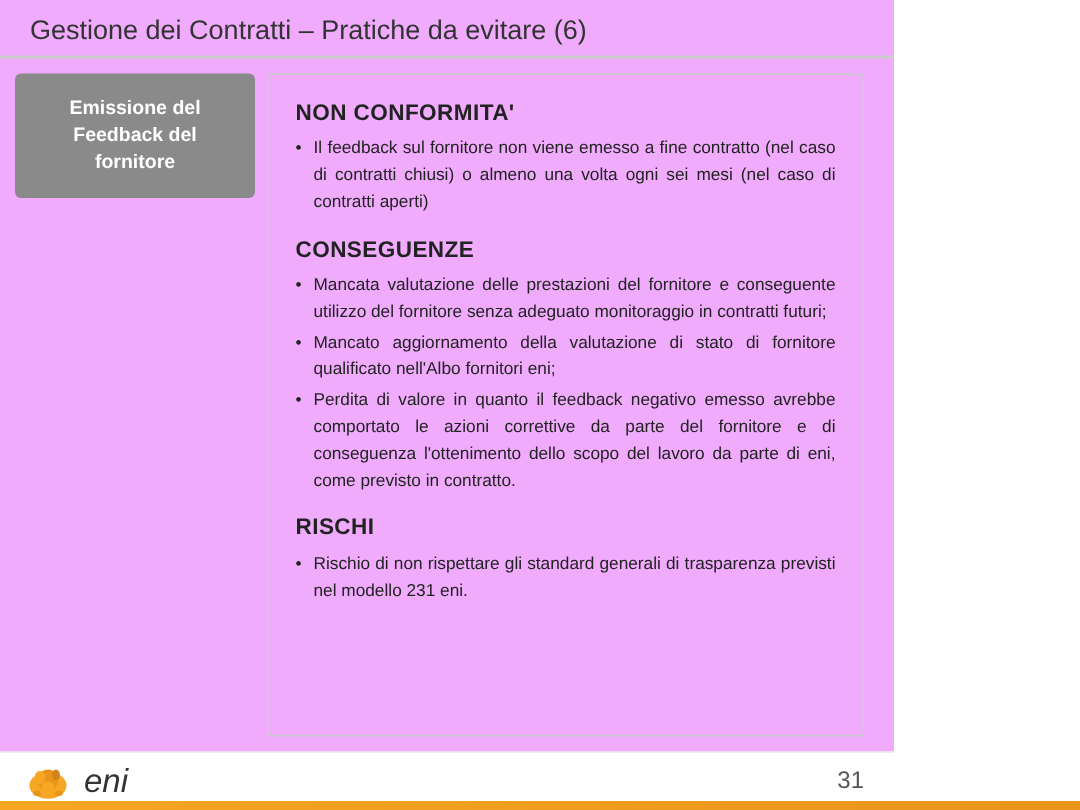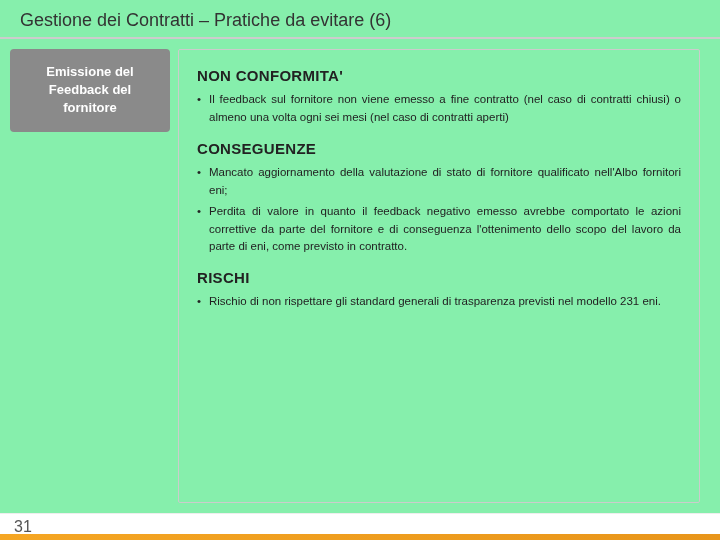--- a/index.html
+++ b/index.html
@@ -6,23 +6,23 @@
     body {
       width: 720px;
       height: 540px;
       font-family: Arial, sans-serif;
       background: #fff;
       overflow: hidden;
       position: relative;
     }
 
     .page-container {
-      width: 720px;
+      width: 596px;
       height: 540px;
-      background: #86efac;
+      background: #f0abfc;
       display: flex;
       flex-direction: column;
     }
 
     
     .header {
       padding: 10px 20px 6px 20px;
       border-bottom: 2px solid #ccc;
     }
 
@@ -168,34 +168,49 @@
       <div class="section-block">
         <div class="section-title">NON CONFORMITA'</div>
         <ul class="bullet-list">
           <li>Il feedback sul fornitore non viene emesso a fine contratto (nel caso di contratti chiusi) o almeno una volta ogni sei mesi (nel caso di contratti aperti)</li>
         </ul>
       </div>
 
       <div class="section-block">
         <div class="section-title">CONSEGUENZE</div>
         <ul class="bullet-list">
+          <li>Mancata valutazione delle prestazioni del fornitore e conseguente utilizzo del fornitore senza adeguato monitoraggio in contratti futuri;</li>
           <li>Mancato aggiornamento della valutazione di stato di fornitore qualificato nell'Albo fornitori eni;</li>
           <li>Perdita di valore in quanto il feedback negativo emesso avrebbe comportato le azioni correttive da parte del fornitore e di conseguenza l'ottenimento dello scopo del lavoro da parte di eni, come previsto in contratto.</li>
         </ul>
       </div>
 
       <div class="section-block">
         <div class="section-title">RISCHI</div>
         <ul class="bullet-list">
           <li>Rischio di non rispettare gli standard generali di trasparenza previsti nel modello 231 eni.</li>
         </ul>
       </div>
 
     </div>
   </div>
 
   <div class="footer">
+    <div class="footer-logo">
+
+      <svg class="eni-dog" viewBox="0 0 40 34" xmlns="http://www.w3.org/2000/svg">
+
+        <ellipse cx="20" cy="20" rx="14" ry="10" fill="#f5a623"></ellipse>
+        <ellipse cx="20" cy="16" rx="8" ry="8" fill="#e8951a"></ellipse>
+        <ellipse cx="14" cy="14" rx="4" ry="5" fill="#f5a623"></ellipse>
+        <ellipse cx="26" cy="12" rx="3" ry="4" fill="#d4821a"></ellipse>
+        <circle cx="20" cy="22" r="5" fill="#f5a623"></circle>
+        <ellipse cx="12" cy="26" rx="3" ry="2" fill="#e8951a"></ellipse>
+        <ellipse cx="28" cy="26" rx="3" ry="2" fill="#e8951a"></ellipse>
+      </svg>
+      <span class="eni-text">eni</span>
+    </div>
     <span class="page-number">31</span>
   </div>
 
   <div class="footer-bar"></div>
 
 </div>
 
 </body></html>

